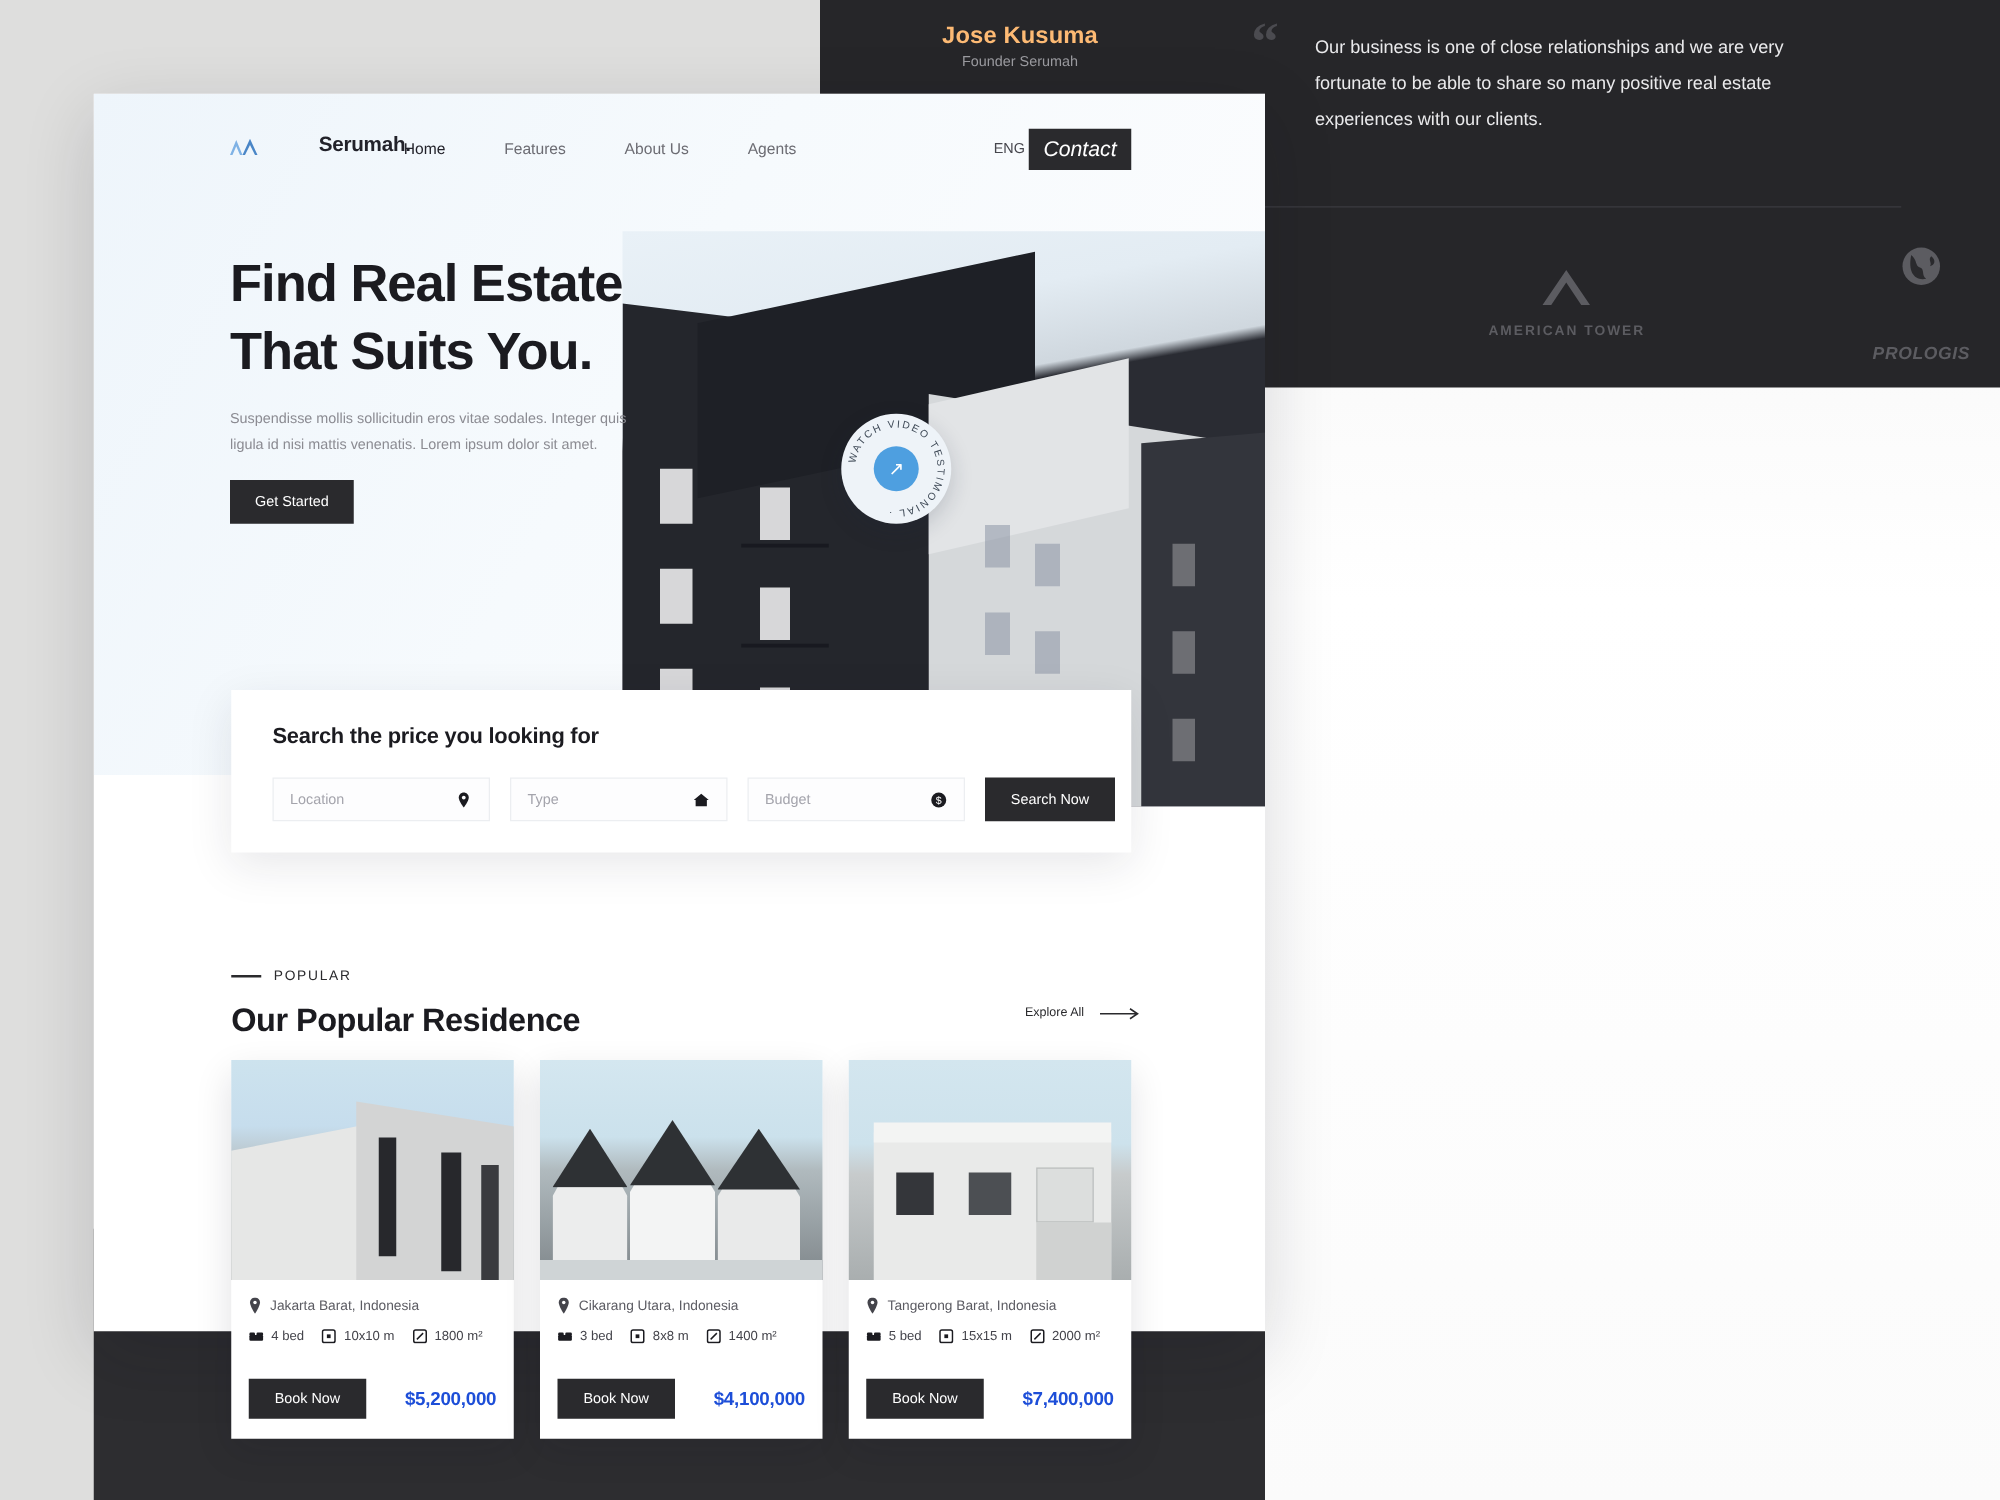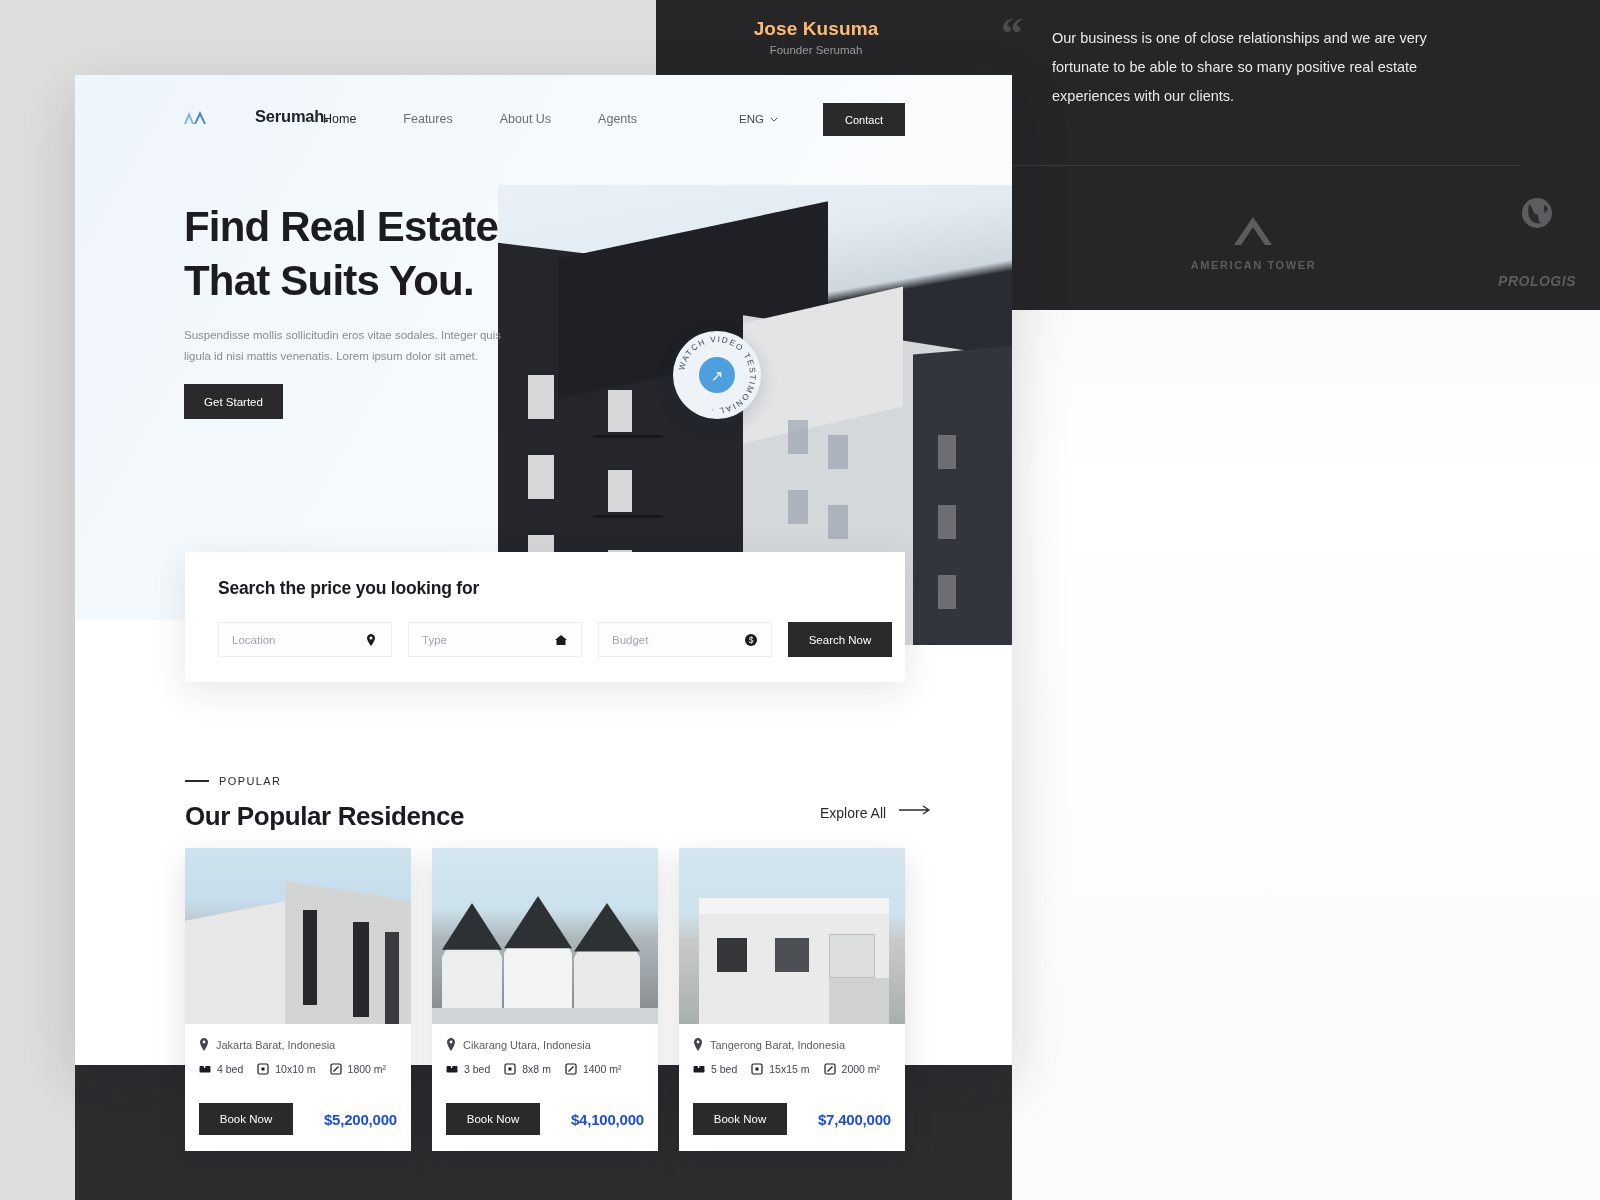--- a/index.html
+++ b/index.html
@@ -74,25 +74,25 @@
   }
   
   .nav{position:absolute;left:0;top:0;width:937px;height:95px;}
   .logo{position:absolute;left:108px;top:32px;display:flex;align-items:center;gap:7px;}
   .logo-mark{width:24px;height:16px;display:block;}
   .logo-text{font-size:16.5px;font-weight:700;color:#22222a;letter-spacing:-.2px;margin-left:41px;}
   .nav-links{position:absolute;left:248px;top:37px;display:flex;gap:47px;}
   .nav-links a{font-size:12.5px;color:#6c6c73;text-decoration:none;cursor:pointer;}
   .nav-links a.active{color:#22222a;}
   .lang{
-    position:absolute;left:664px;top:38px;display:flex;align-items:center;gap:6px;
+    position:absolute;left:720px;top:38px;display:flex;align-items:center;gap:6px;
     font-size:11.5px;color:#46464d;cursor:pointer;
   }
   .chev{width:8px;height:5px;display:block;}
-  .contact-btn{position:absolute;left:748px;top:28px;width:82px;height:33px;font-size:11px;}
+  .contact-btn{position:absolute;left:748px;top:28px;width:82px;height:33px;font-size:17px;font-style:italic;}
 
   
   .h1{
     position:absolute;left:109px;top:125px;width:480px;
     font-size:42px;line-height:54px;font-weight:700;color:#1b1b20;letter-spacing:-.8px;
   }
   .hero-p{
     position:absolute;left:109px;top:250px;width:340px;
     font-size:11.5px;line-height:21px;color:#8b8b92;
   }
@@ -155,22 +155,22 @@
     box-sizing:border-box;cursor:pointer;
   }
   .field .ph{font-size:11.5px;color:#a4a4ac;}
   .field .ic{width:14px;height:14px;display:block;color:#1b1b20;}
   .search-btn{width:104px;height:35px;font-size:11.5px;}
 
   
   .pop-head{position:absolute;left:110px;top:700px;}
   .pop-title{margin-top:14px;font-size:26px;font-weight:700;color:#1b1b20;letter-spacing:-.4px;}
   .explore{
-    position:absolute;left:745px;top:730px;display:flex;align-items:flex-start;gap:13px;
-    font-size:14px;color:#2a2a2d;cursor:pointer;
+    position:absolute;left:745px;top:730px;display:flex;align-items:flex-end;gap:13px;
+    font-size:10px;color:#2a2a2d;cursor:pointer;
   }
   .arrow-long{width:32px;height:10px;display:block;}
 
   
   .dark-band{
     position:absolute;left:75px;top:983px;width:937px;height:217px;background:#2d2d30;
   }
 
   
   .cards{position:absolute;left:185px;top:848px;display:flex;gap:21px;z-index:5;}

